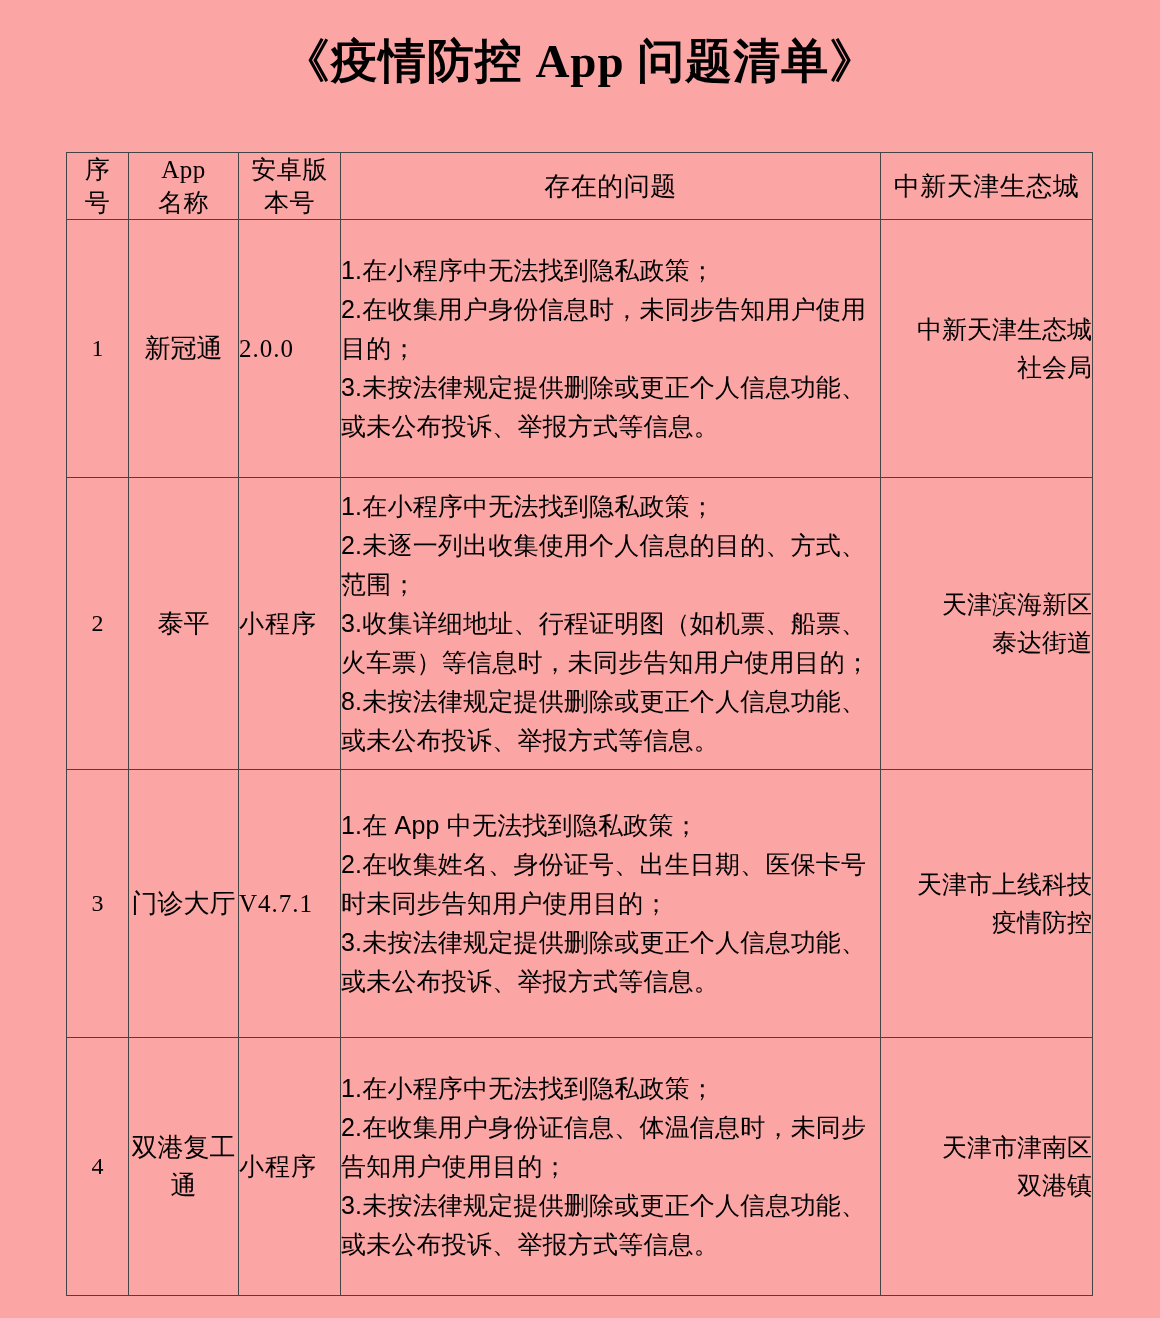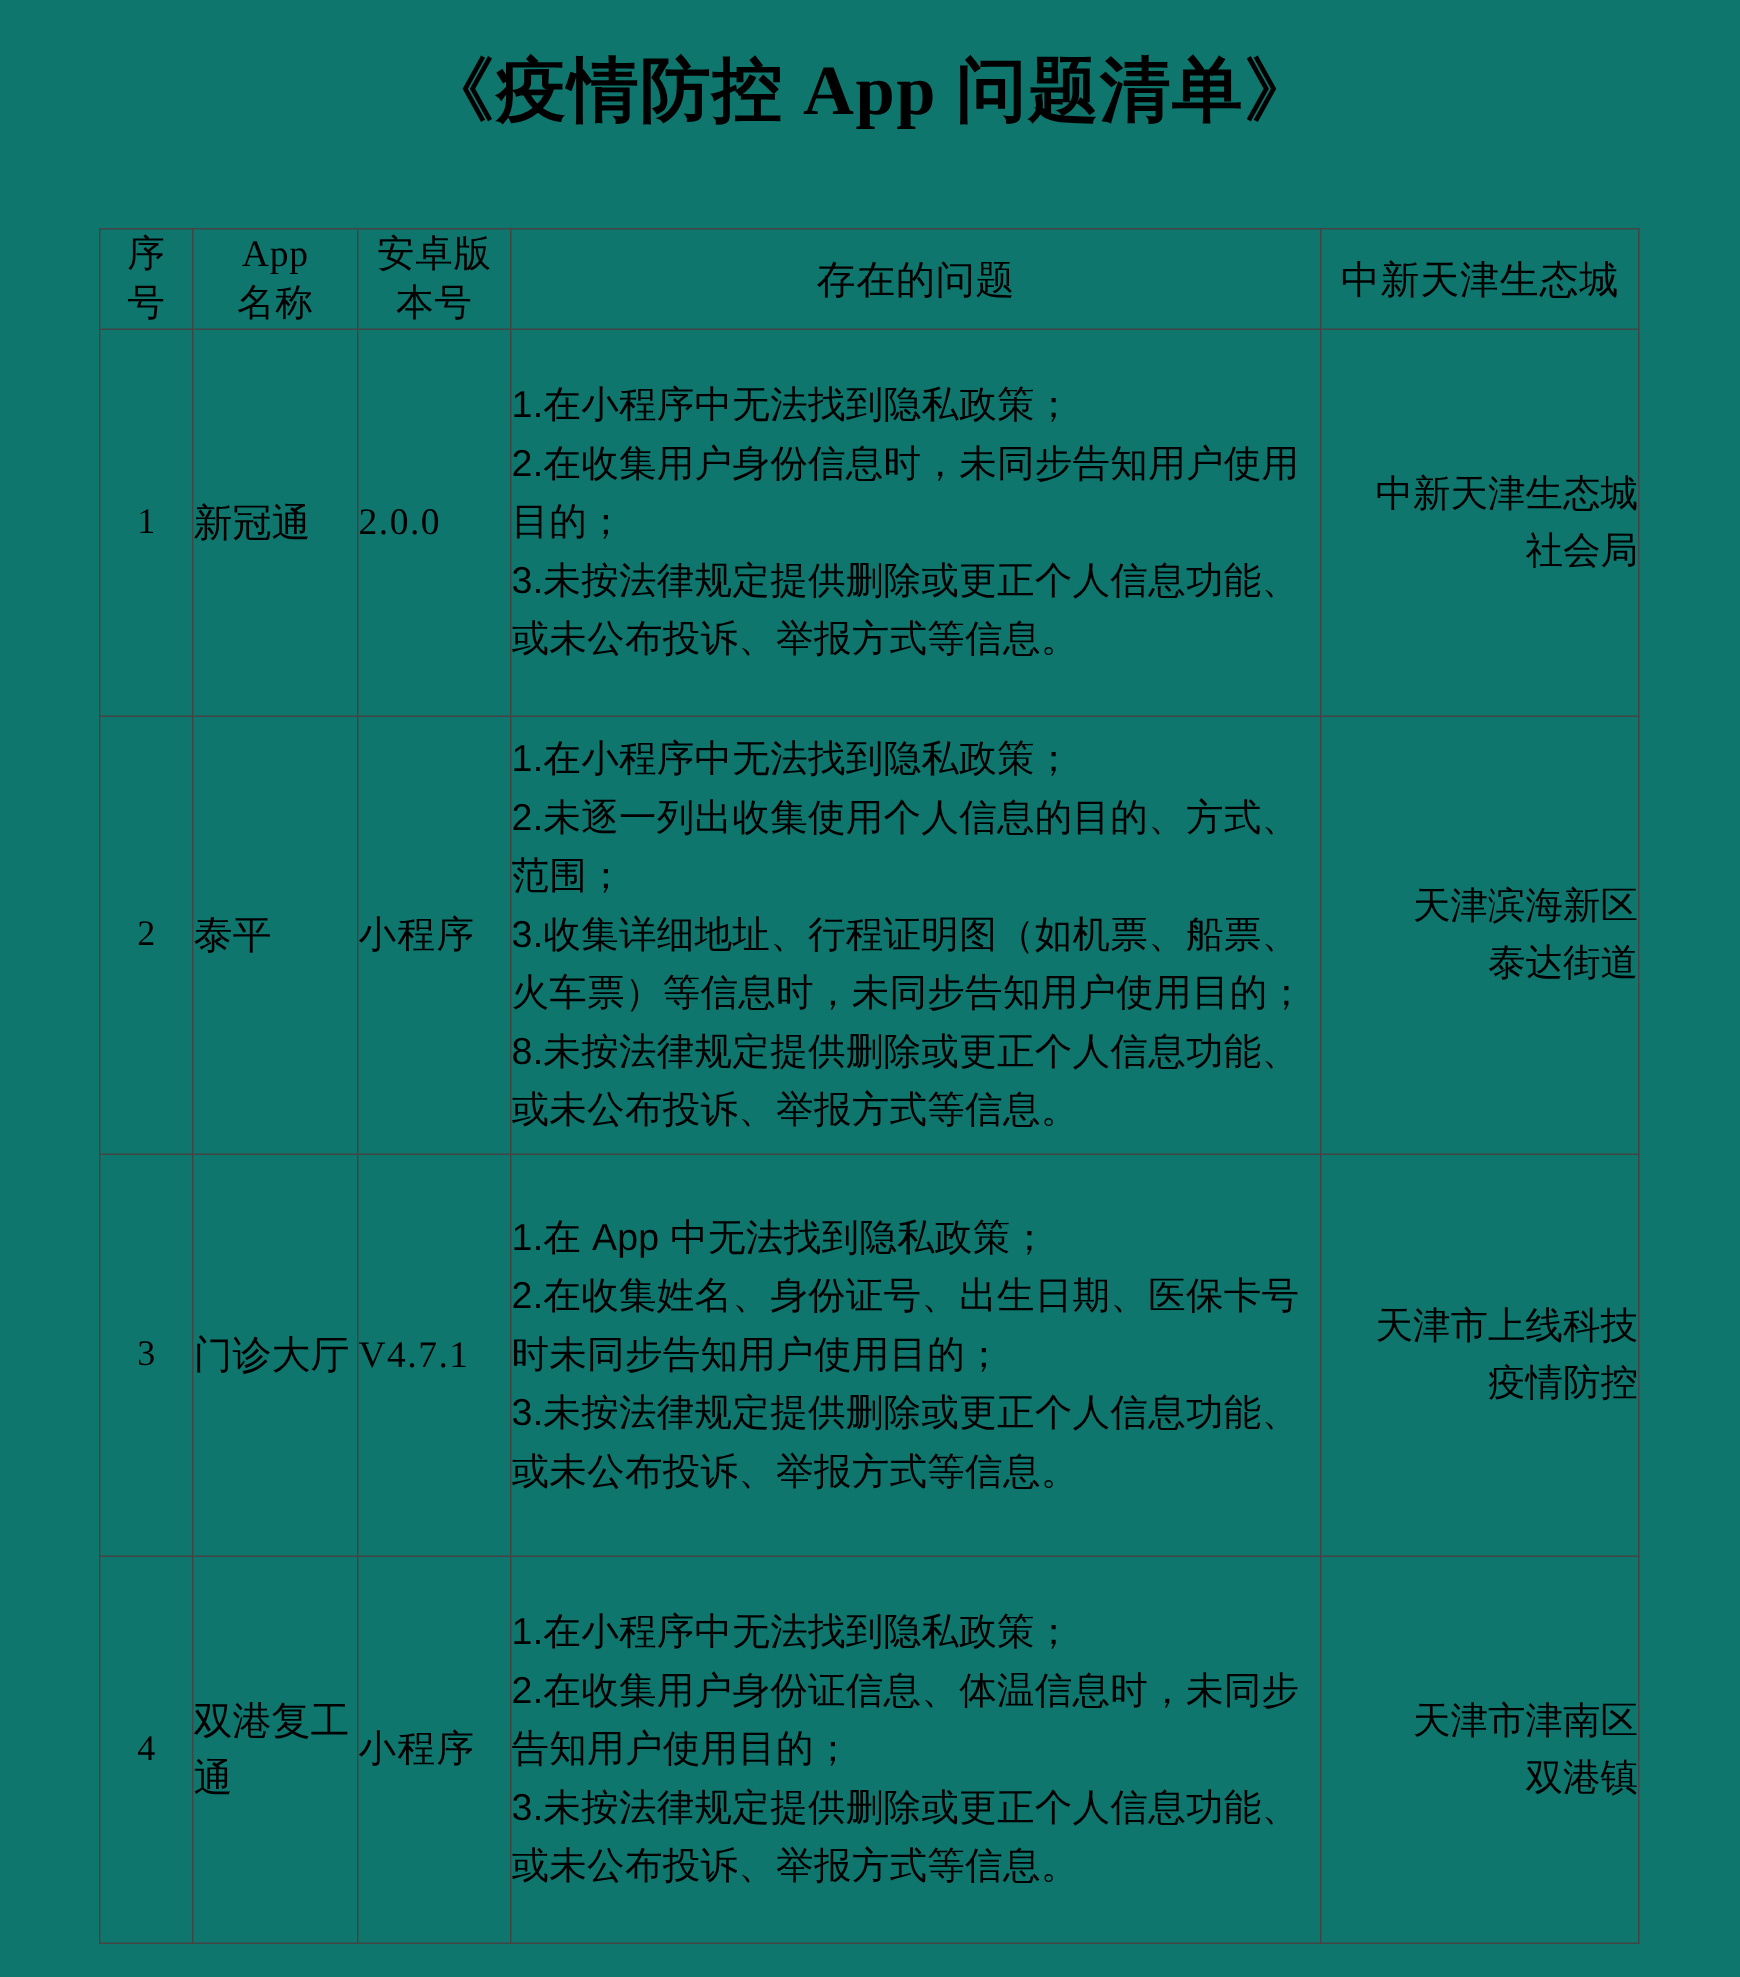--- a/index.html
+++ b/index.html
@@ -11,21 +11,21 @@
     width: 1160px;
     height: 1318px;
     font-family: "Liberation Serif", "DejaVu Serif", serif;
     color: #000000;
     overflow: hidden;
   }
   .page {
     position: relative;
     width: 1160px;
     height: 1318px;
-    background: #0f766e;
+    background: #fca5a5;
   }
   .doc-title {
     position: absolute;
     top: 30px;
     left: 0;
     width: 1160px;
     text-align: center;
     font-size: 47px;
     font-weight: bold;
     letter-spacing: 1px;
@@ -71,20 +71,21 @@
   .hdr-wide {
     font-size: 26px;
   }
 
   .cell-index {
     text-align: center;
     font-size: 24px;
     font-family: "Liberation Serif", "DejaVu Serif", serif;
   }
   .cell-name {
+    text-align: center;
     font-size: 26px;
     line-height: 38px;
     padding: 6px 4px;
     font-family: "Liberation Serif", "DejaVu Serif", serif;
   }
   .cell-ver {
     text-align: left;
     font-size: 25px;
     line-height: 36px;
     padding: 6px 2px;

